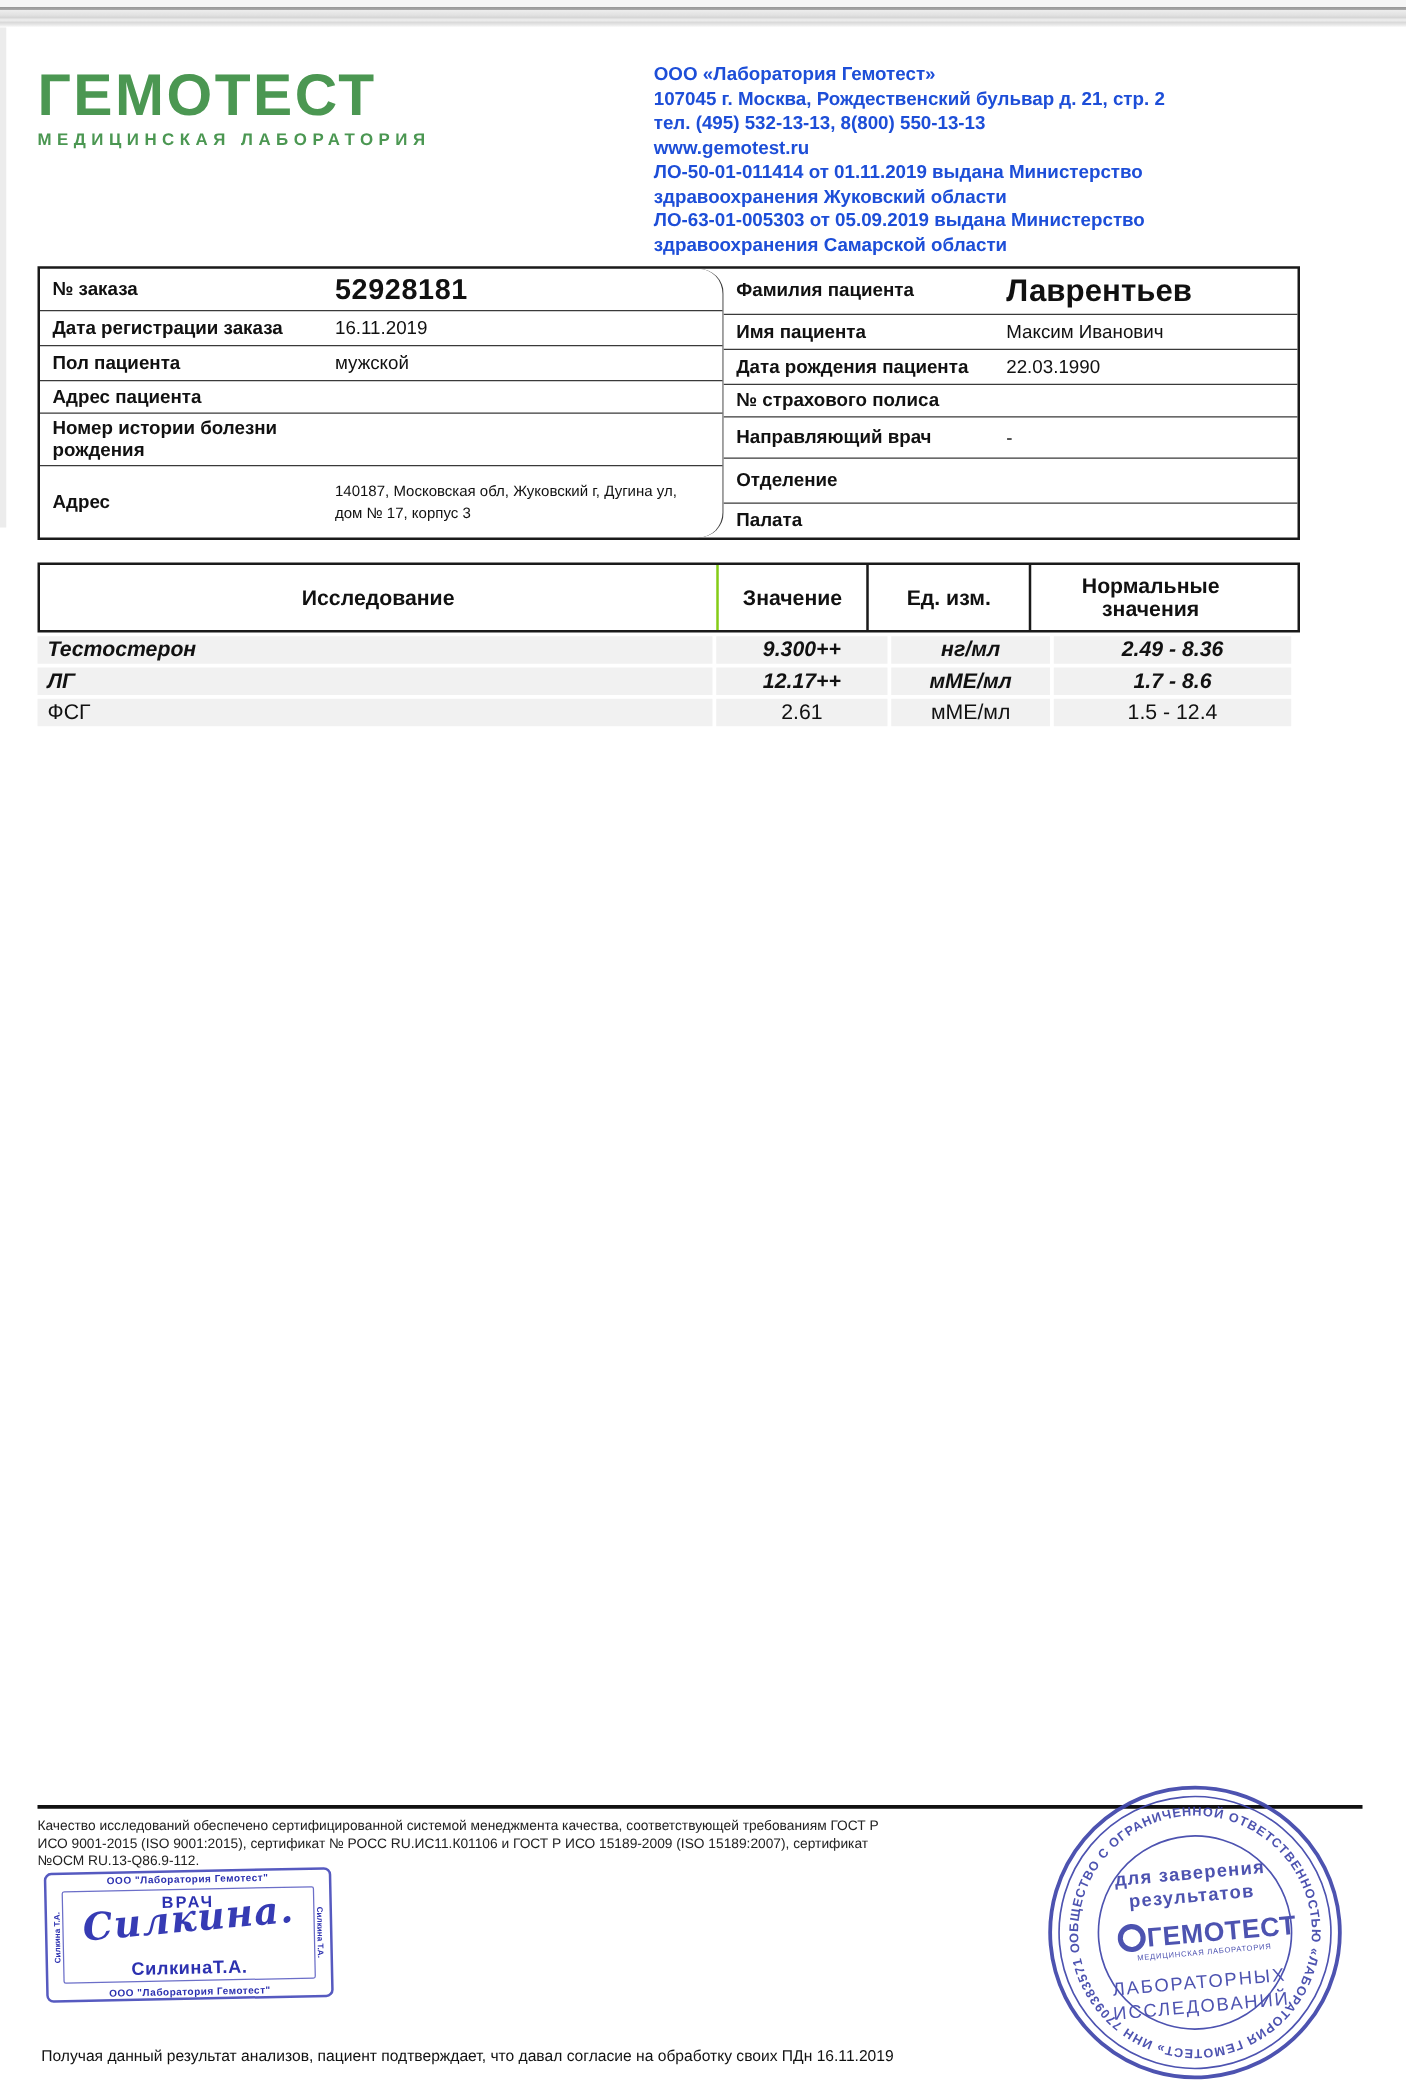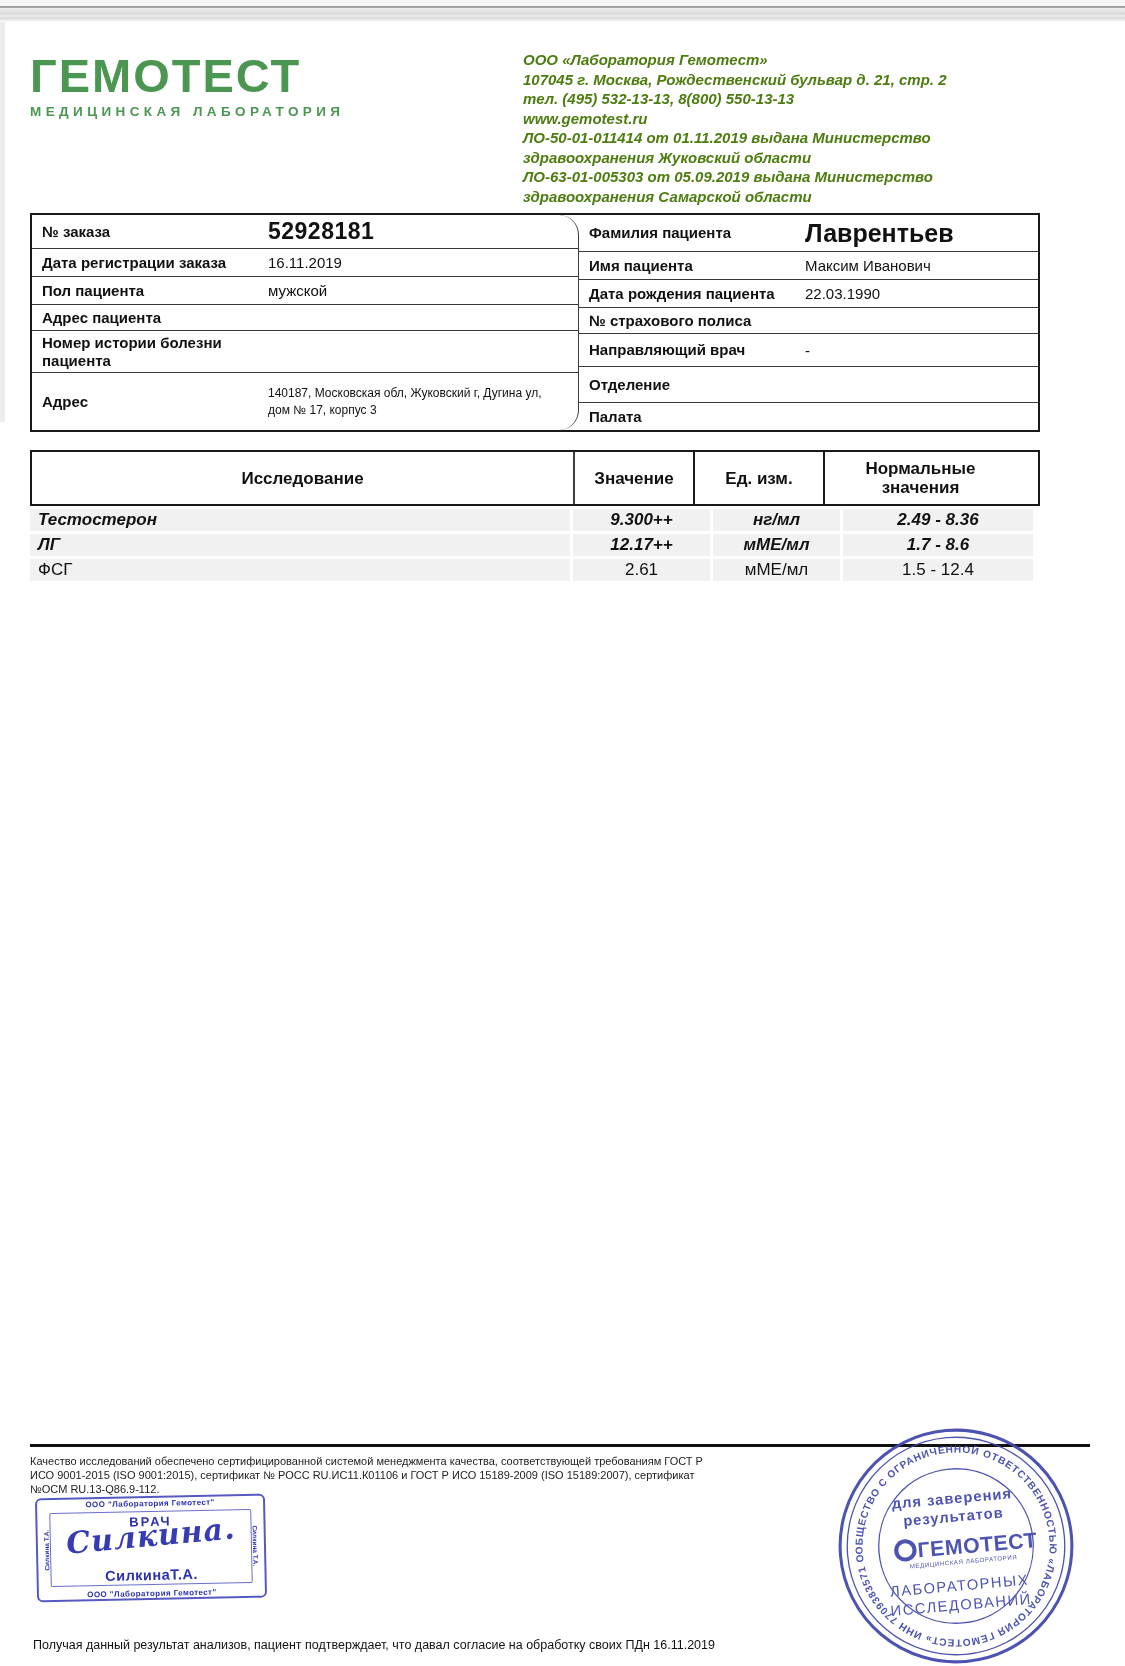--- a/index.html
+++ b/index.html
@@ -26,21 +26,21 @@
   .logo-block { position:absolute; left:30px; top:52px; }
   .logo-title {
     font-size:47px; font-weight:800; letter-spacing:2px; line-height:1;
     font-family:"Liberation Sans", sans-serif;
   }
   .logo-subtitle {
     font-size:13.5px; font-weight:bold; letter-spacing:4.4px; margin-top:5px;
   }
   .company-block {
     position:absolute; left:523px; top:50px; width:520px;
-    font-size:15px; font-weight:bold; line-height:19.5px; color:#4d7c0f;font-style:italic;
+    font-size:15px; font-weight:bold; line-height:19.5px; color:#1d4ed8;
   }
   .company-block div { white-space:nowrap; }
 
   
   .patient-table {
     position:absolute; left:30px; top:213px; width:1010px; height:219px;
     border:2px solid #1a1a1a; display:flex; background:#fff;
   }
   .pt-col { display:flex; flex-direction:column; }
   .pt-left  { width:547px; border-right:1px solid #3a3a3a;border-radius:20px; }
@@ -58,21 +58,21 @@
   
   .results { position:absolute; left:30px; top:450px; width:1010px; }
   .res-head {
     display:flex; border:2px solid #1a1a1a; font-weight:bold; font-size:17px;
     text-align:center; align-items:stretch; background:#fff;
   }
   .res-head > div {
     padding:7px 4px; display:flex; align-items:center; justify-content:center;
     line-height:19px;
   }
-  .rc-name { width:543px; border-right:2px solid #404040; }
+  .rc-name { width:543px; border-right:2px solid #84cc16; }
   .rc-val  { width:120px; border-right:2px solid #1a1a1a; }
   .rc-unit { width:130px; border-right:2px solid #1a1a1a; }
   .rc-norm { width:191px; }
   .res-body { margin-top:3px; }
   .res-row { display:flex; gap:3px; margin-bottom:3px; font-size:17px; }
   .res-row > div { background:#f1f1f1; padding:1px 4px; line-height:20px; }
   .res-row .rn { width:540px; text-align:left; padding-left:8px; border-right:none; }
   .res-row .rv { width:137px; text-align:center; }
   .res-row .ru { width:127px; text-align:center; }
   .res-row .rg { width:190px; text-align:center; }
@@ -168,21 +168,21 @@
       </div>
       <div class="pt-row" style="height:28px">
         <div class="pt-label">Пол пациента</div>
         <div class="pt-value">мужской</div>
       </div>
       <div class="pt-row" style="height:26px">
         <div class="pt-label">Адрес пациента</div>
         <div class="pt-value"></div>
       </div>
       <div class="pt-row" style="height:42px">
-        <div class="pt-label">Номер истории болезни пациента</div>
+        <div class="pt-label">Номер истории болезни рождения</div>
         <div class="pt-value"></div>
       </div>
       <div class="pt-row" style="flex:1">
         <div class="pt-label">Адрес</div>
         <div class="pt-value val-small" style="width:300px">140187, Московская обл, Жуковский г, Дугина ул, дом № 17, корпус 3</div>
       </div>
     </div>
     <div class="pt-col pt-right">
       <div class="pt-row" style="height:37px">
         <div class="pt-label">Фамилия пациента</div>

